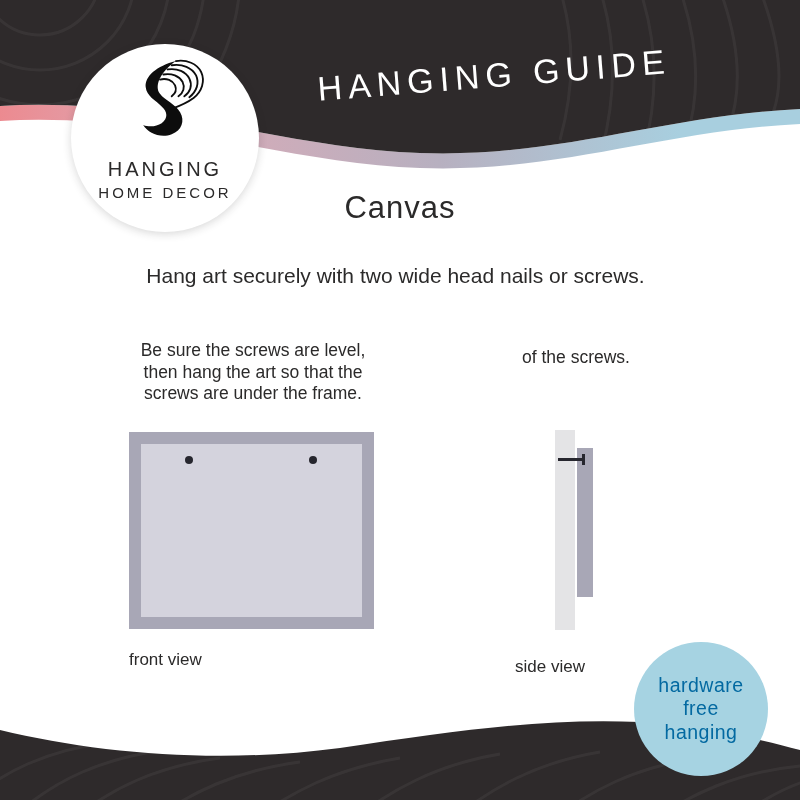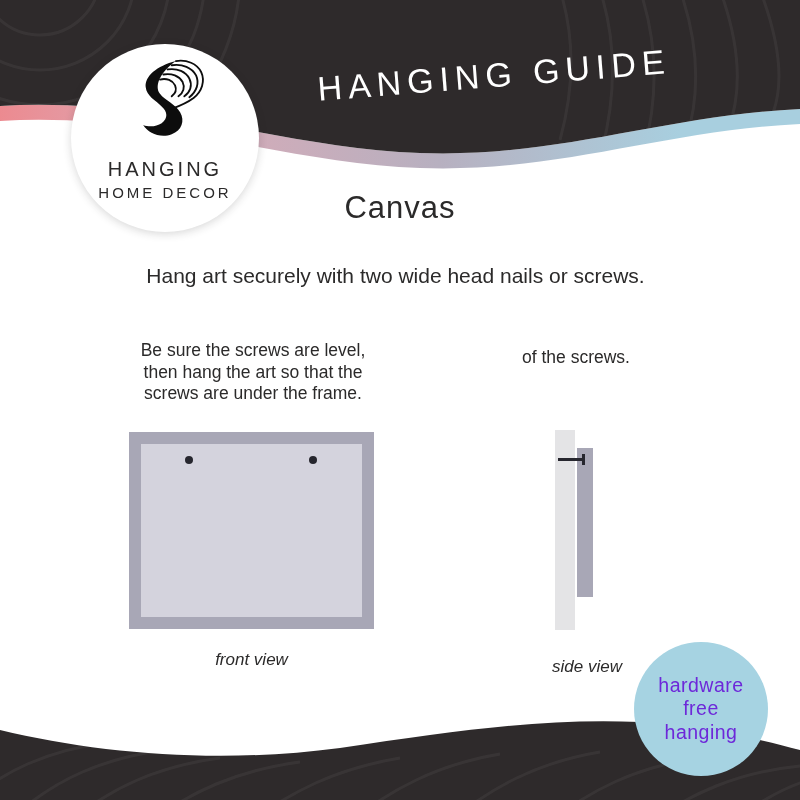--- a/index.html
+++ b/index.html
@@ -38,31 +38,31 @@
   .note-front{left:108px;width:290px;top:340px;}
   .note-side{left:452px;width:248px;top:347px;}
   .front-diagram{
     position:absolute;left:129px;top:432px;width:245px;height:197px;
     background:var(--frame-gray,#a8a7b6);z-index:2;
   }
   .canvas-face{position:absolute;left:12px;top:12px;right:12px;bottom:12px;background:var(--canvas-light,#d4d3dd);}
   .screw{position:absolute;width:8px;height:8px;border-radius:50%;background:var(--nail-dark,#26262e);}
   .screw-left{left:56px;top:24px;}
   .screw-right{left:180px;top:24px;}
-  .caption{position:absolute;text-align:center;font-size:17px;z-index:2;font-style:italic;}
+  .caption{position:absolute;text-align:left;font-size:17px;z-index:2;}
   .caption-front{left:129px;width:245px;top:650px;}
   .caption-side{left:515px;width:144px;top:657px;}
   .side-wall{position:absolute;left:555px;top:430px;width:20px;height:200px;background:var(--wall-light,#e4e4e6);z-index:2;}
   .side-frame{position:absolute;left:577px;top:448px;width:16px;height:149px;background:var(--frame-gray,#a8a7b6);z-index:2;}
   .nail-shaft{position:absolute;left:558px;top:458px;width:26px;height:3px;background:var(--nail-dark,#26262e);z-index:3;}
   .nail-head{position:absolute;left:582px;top:454px;width:3px;height:11px;background:var(--nail-dark,#26262e);z-index:3;}
   .footer-svg{position:absolute;left:0;bottom:0;z-index:1;}
   .badge{
     position:absolute;left:634px;top:642px;width:134px;height:134px;border-radius:50%;
-    background:var(--badge-blue,#a6d3e2);z-index:4;color:#6d28d9;
+    background:var(--badge-blue,#a6d3e2);z-index:4;color:#0369a1;
     display:flex;flex-direction:column;align-items:center;justify-content:center;
     font-size:19.5px;line-height:1.2;letter-spacing:.5px;text-align:center;
   }
   .badge span{display:block;}
   .dark-fill{fill:var(--dark,#2e2a2b);}
   .texture{stroke:rgba(255,255,255,.05);stroke-width:3;fill:none;}
   .s-body{fill:#0d0d0d;}
   .s-strand{fill:none;stroke:#0d0d0d;stroke-width:2.2;stroke-linecap:round;}
 </style>
 </head>

